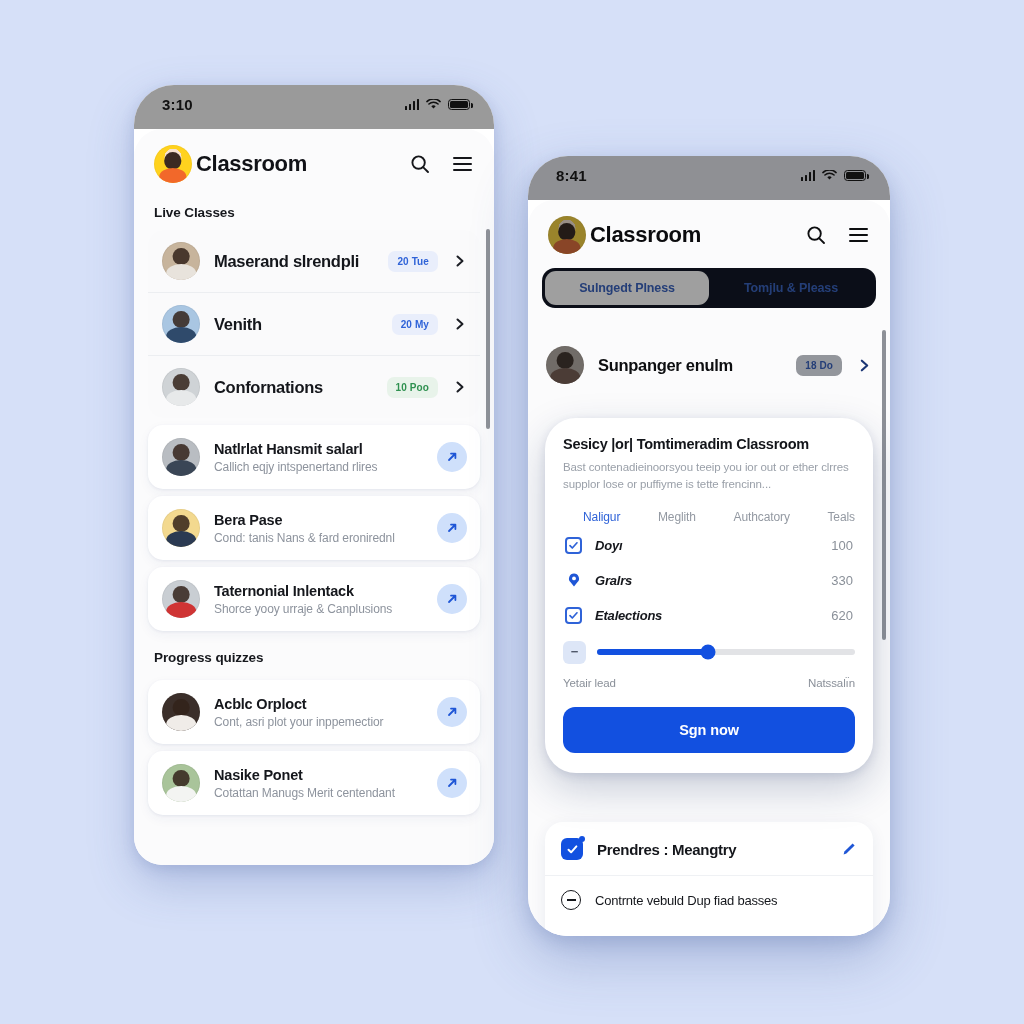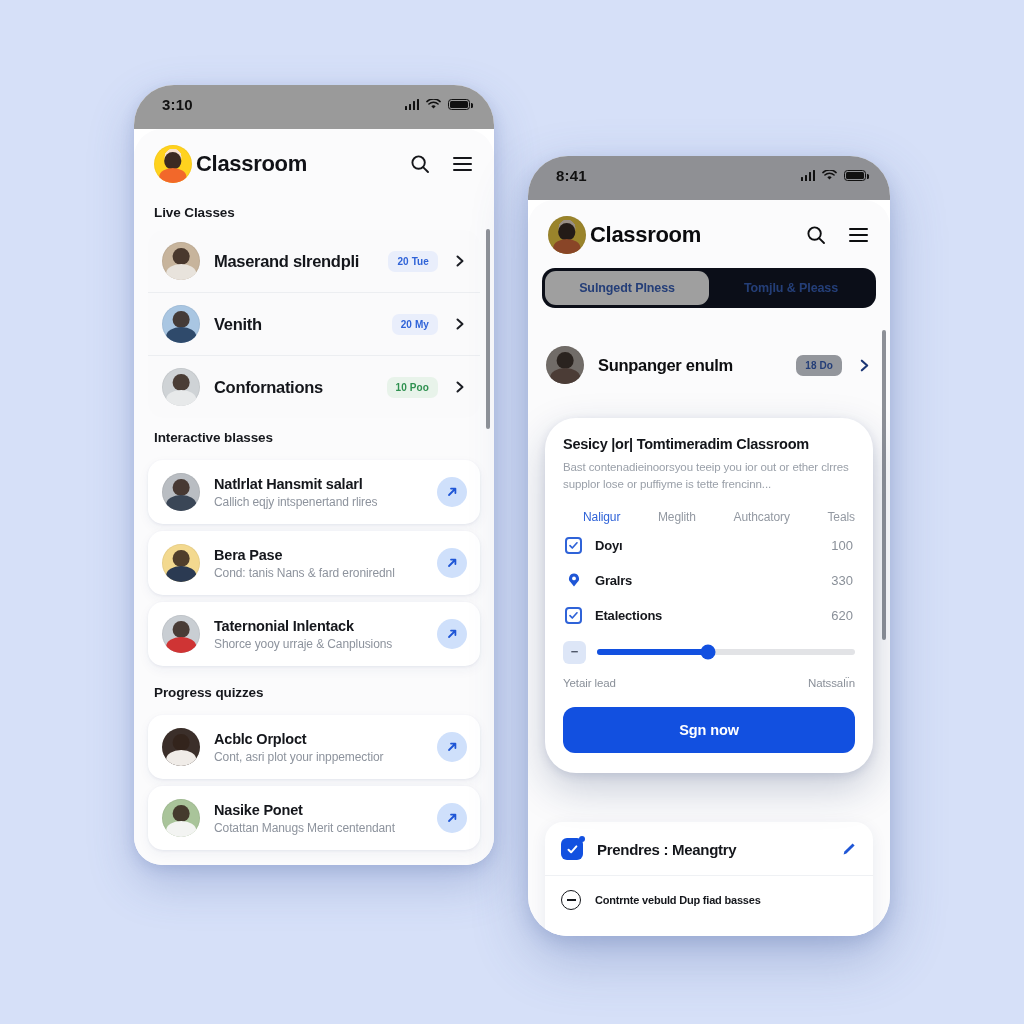--- a/index.html
+++ b/index.html
@@ -272,20 +272,21 @@
     border: 2px solid #2f63d8; flex: none;
     display: grid; place-items: center; color: #2f63d8;
   }
   .pin {
     width: 17px; height: 17px; flex: none; color: #1f56d6;
     display: grid; place-items: center;
   }
   .check-label {
     flex: 1; font-size: 13px; font-weight: 700; color: #15171c;
     letter-spacing: -.2px;
+    font-style: italic;
   }
   .check-val { font-size: 13px; color: #8a9099; }
 
   .slider-row {
     display: flex; align-items: center; gap: 11px;
     margin-top: 8px;
   }
   .minus-btn {
     width: 23px; height: 23px; border-radius: 6px;
     background: #dde6f7; flex: none;
@@ -356,21 +357,21 @@
     padding: 14px 16px;
     cursor: pointer;
   }
   .ring {
     width: 20px; height: 20px; border-radius: 50%;
     border: 1.6px solid #15171c; flex: none;
     display: grid; place-items: center;
     font-size: 9px; font-weight: 700; color: #15171c;
   }
   .bc-label {
-    font-size: 11px; font-weight: 700; color: #15171c;
+    font-size: 13px; font-weight: 400; color: #15171c;
     letter-spacing: -.2px;
   }
   .dash { width: 9px; height: 1.6px; background: #15171c; }
 </style>
 </head>
 <body>
 
 <div class="scene">
 
   <div class="phone phone-left">
@@ -443,21 +444,20 @@
           <div class="live-name">Confornations</div>
           <div class="badge badge-green">10 Poo</div>
           <div class="chev">
             <svg width="14" height="14" viewBox="0 0 14 14">
                 <path d="M4.5 2.5 9.5 7l-5 4.5" stroke="currentColor" stroke-width="2" fill="none" stroke-linecap="round" stroke-linejoin="round"></path>
               </svg>
           </div>
         </div>
       </div>
 
-      <div class="section-label">Interactive blasses</div>
 
       <div class="item-card">
         <div class="ph-av av-d"></div>
         <div class="item-texts">
           <div class="item-title">Natlrlat Hansmit salarl</div>
           <div class="item-sub">Callich eqjy intspenertand rlires</div>
         </div>
         <div class="go-btn">
           <svg width="14" height="14" viewBox="0 0 14 14">
               <path d="M4 10 10 4M6 3.6h4.4V8" stroke="currentColor" stroke-width="1.8" fill="none" stroke-linecap="round" stroke-linejoin="round"></path>

